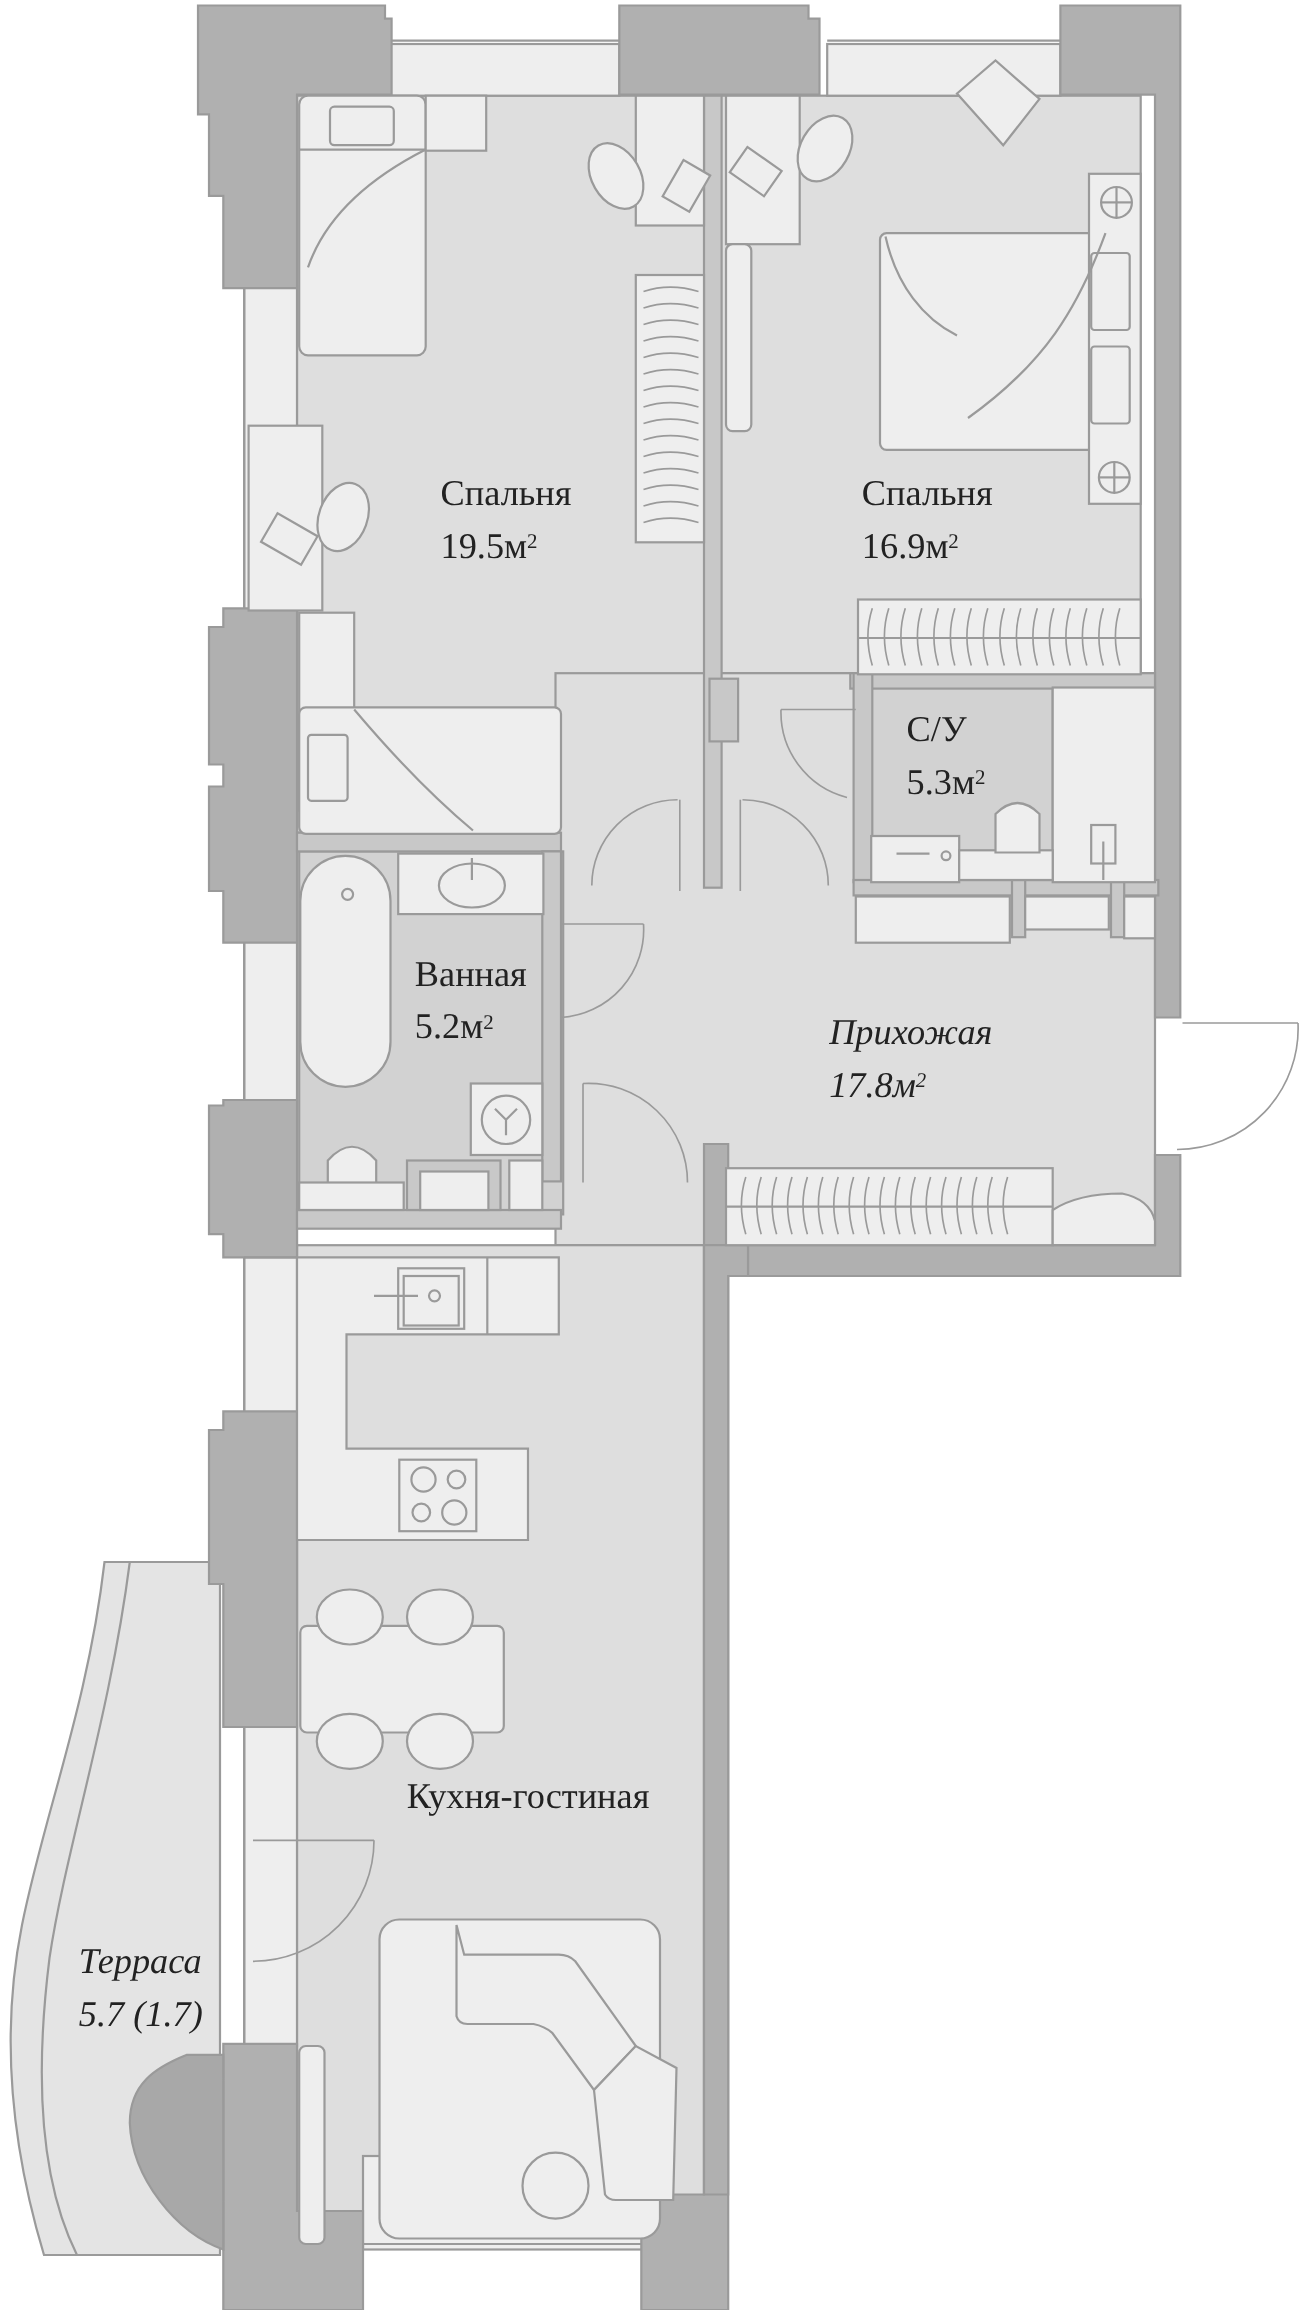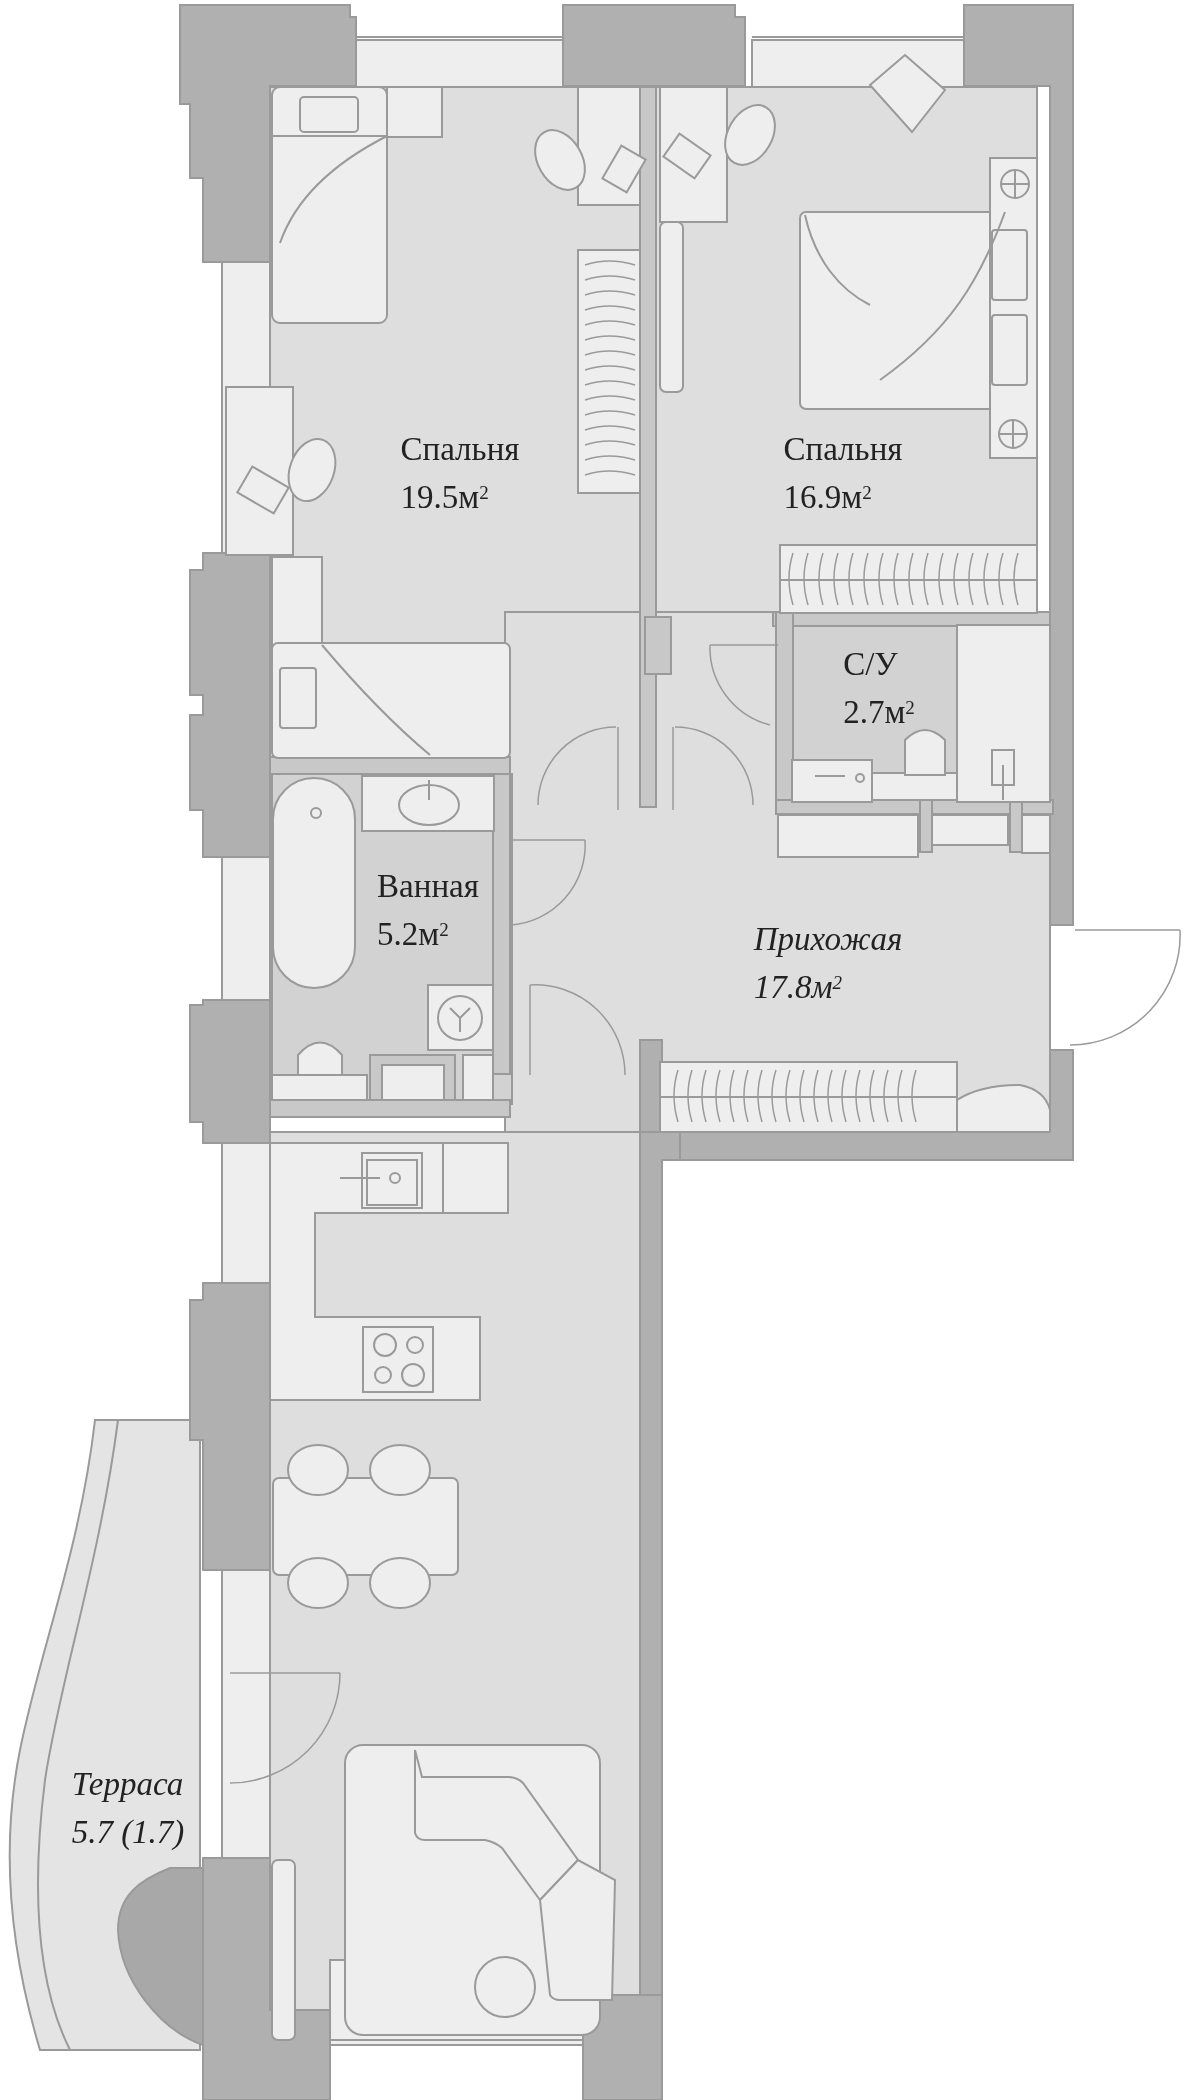--- a/index.html
+++ b/index.html
@@ -238,34 +238,35 @@
 <div class="lbl" style="left:460px;top:425px;">
   <div>Спальня</div>
   <div><span>19.5</span><span>м</span><sup>2</sup></div>
 </div>
 
 <div class="lbl" style="left:843px;top:425px;">
   <div>Спальня</div>
   <div><span>16.9</span><span>м</span><sup>2</sup></div>
 </div>
 
-<div class="lbl" style="left:879px;top:640px;">
+<div class="lbl" style="left:860px;top:640px;">
   <div>С/У</div>
-  <div><span>2.7</span><span>м</span><sup>2</sup></div>
+  <div><span>5.3</span><span>м</span><sup>2</sup></div>
 </div>
 
 <div class="lbl" style="left:428px;top:862px;">
   <div>Ванная</div>
   <div><span>5.2</span><span>м</span><sup>2</sup></div>
 </div>
 
 <div class="lbl" style="left:828px;top:915px;font-style:italic;">
   <div>Прихожая</div>
   <div><span>17.8</span><span>м</span><sup>2</sup></div>
 </div>
 
 <div class="lbl" style="left:480px;top:1610px;">
+  <div>Кухня-гостиная</div>
 </div>
 
 <div class="lbl" style="left:128px;top:1760px;font-style:italic;">
   <div>Терраса</div>
   <div>5.7 (1.7)</div>
 </div>
 
 </body></html>

